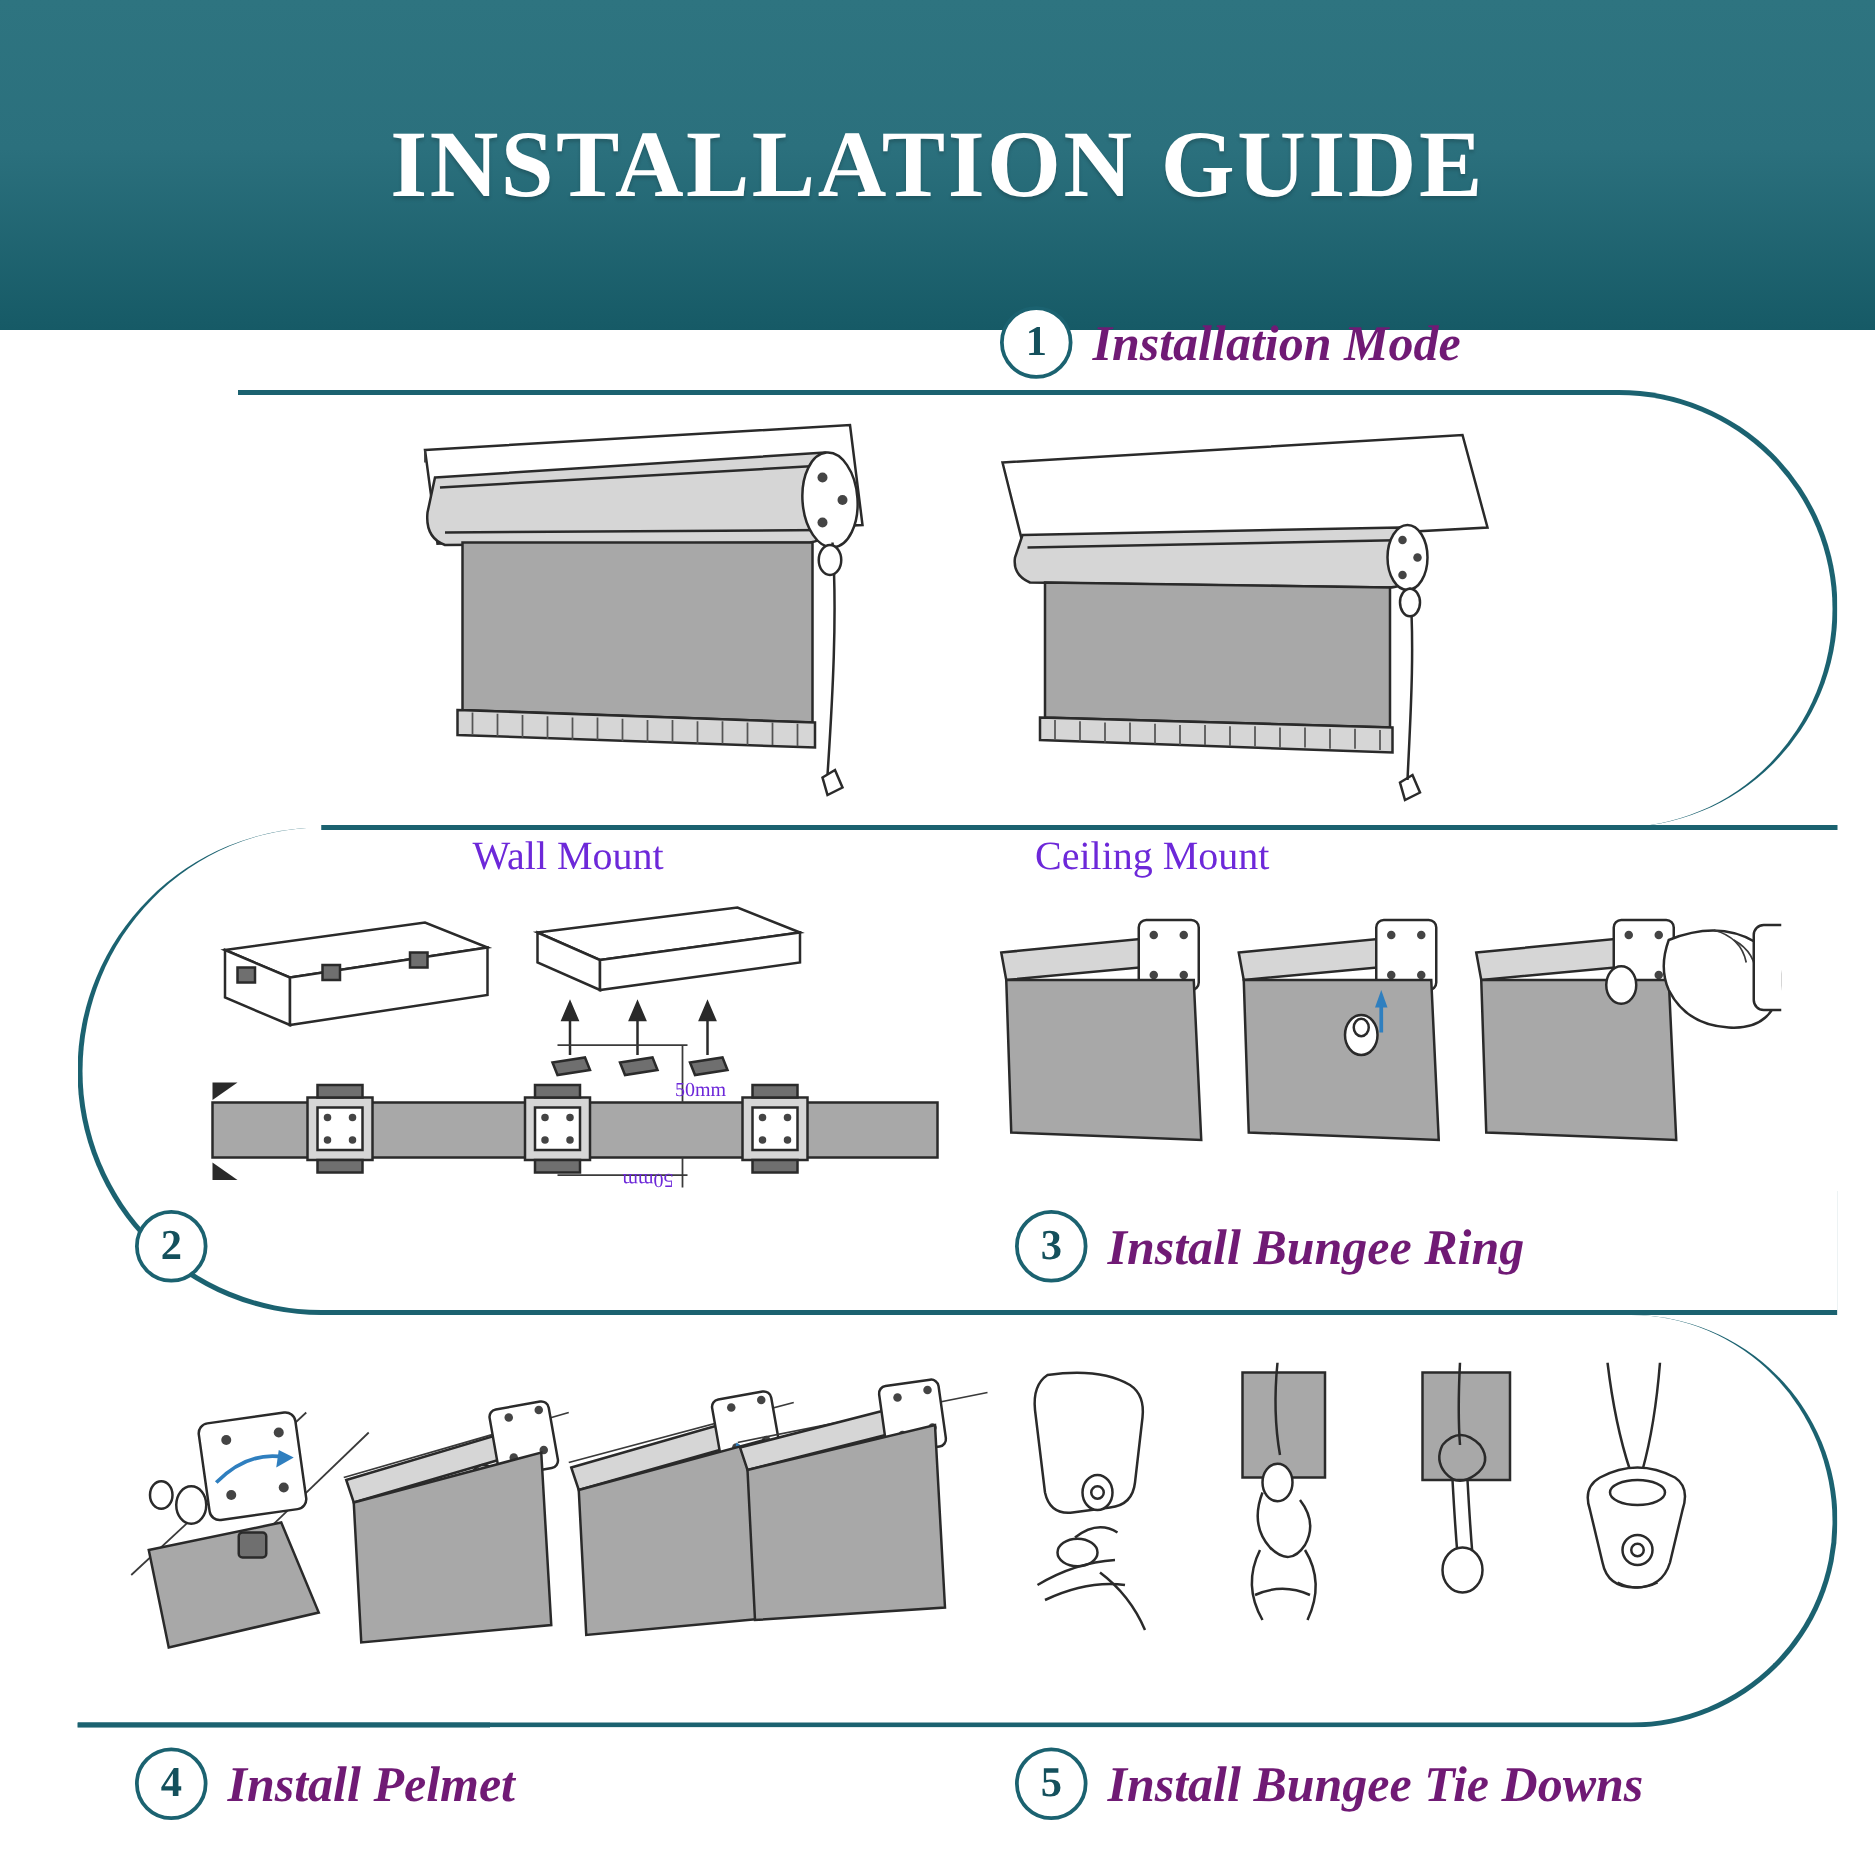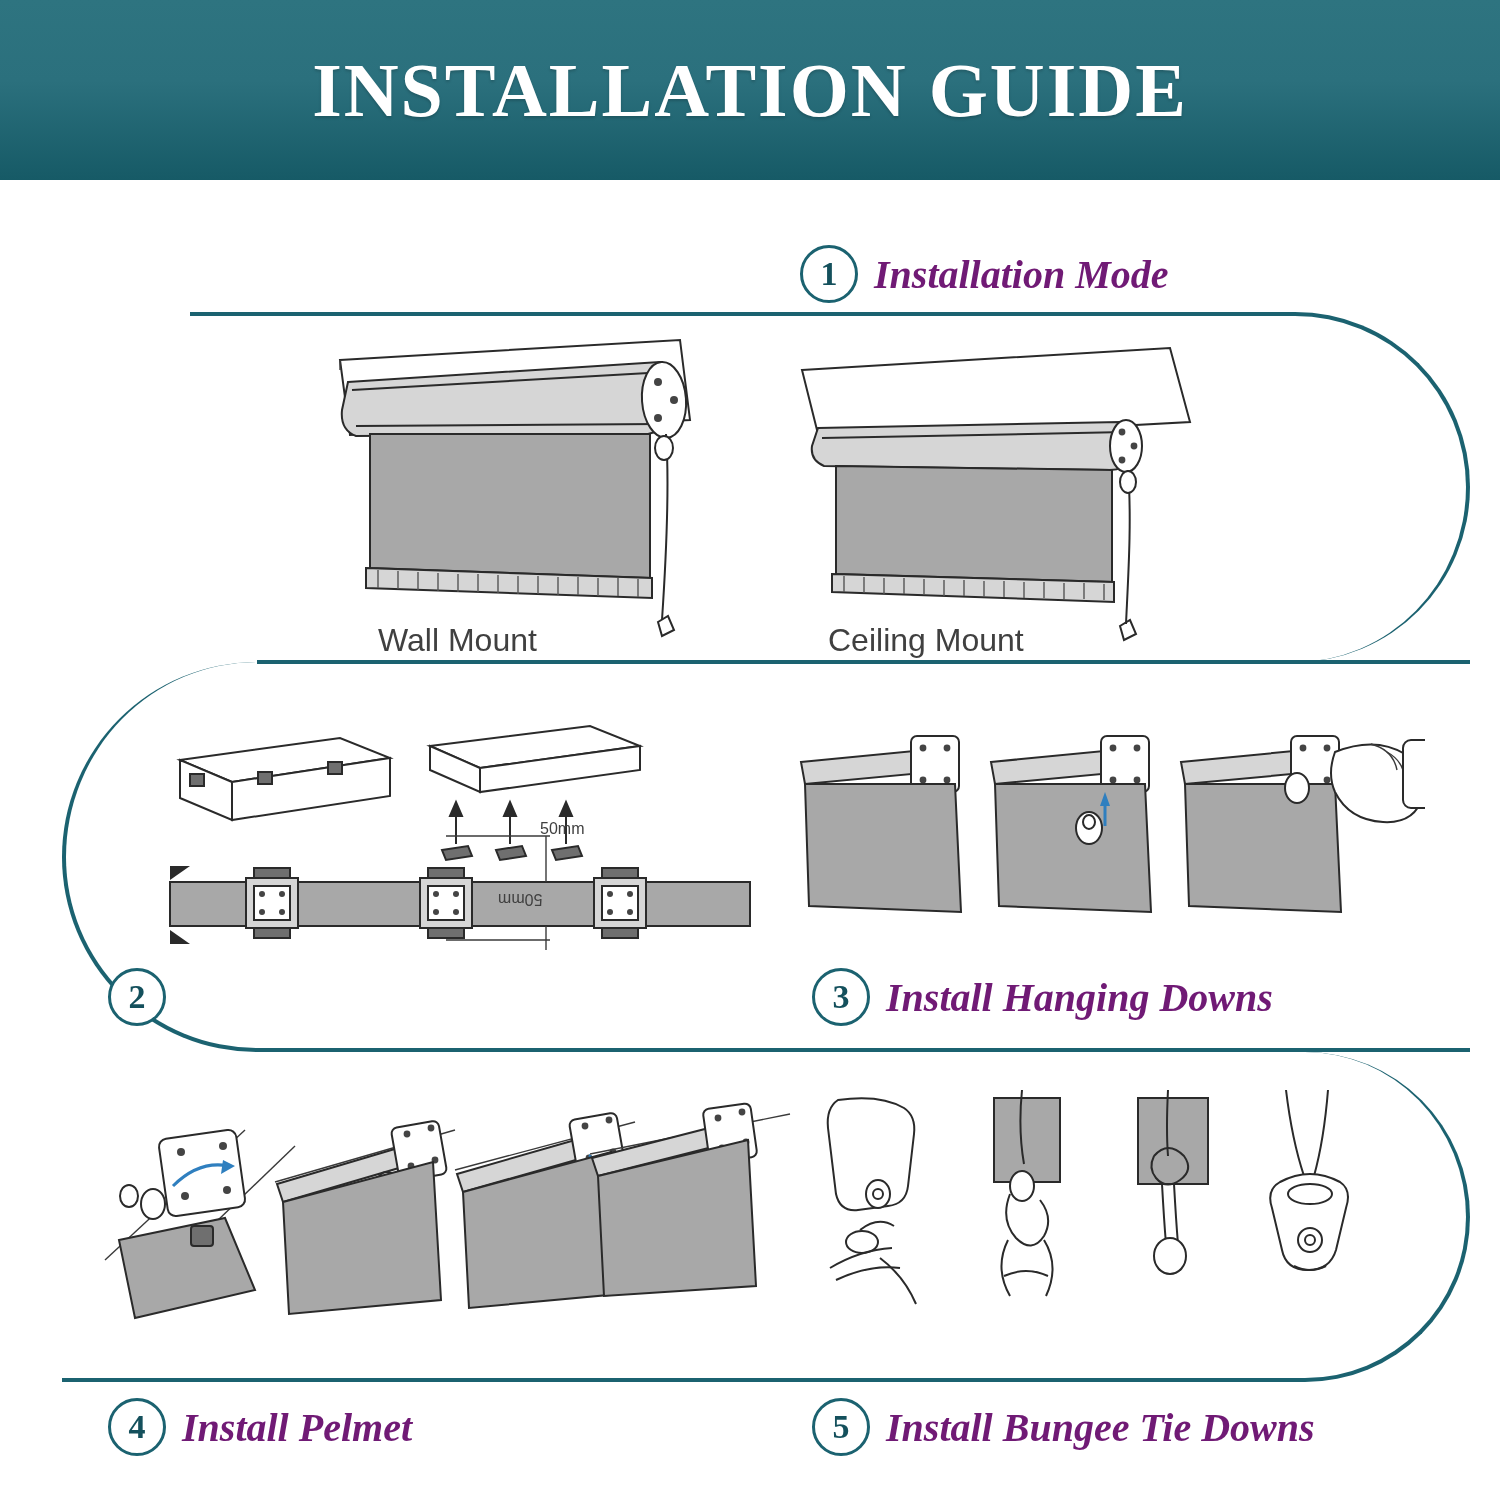--- a/index.html
+++ b/index.html
@@ -13,21 +13,21 @@
     font-family: "Liberation Serif", serif;
     position: relative;
     overflow: hidden;
   }
 
   
   .header {
     position: absolute;
     left: 0; top: 0;
     width: 1500px;
-    height: 180px;
+    height: 264px;
     background: linear-gradient(180deg, #2e7480 0%, #2b707d 45%, #165a66 100%);
     display: flex;
     align-items: center;
     justify-content: center;
   }
   .header-title {
     color: #ffffff;
     font-size: 76px;
     font-weight: bold;
     letter-spacing: 2px;
@@ -62,23 +62,24 @@
     font-weight: bold;
     font-style: italic;
     color: #701a75;
     white-space: nowrap;
     font-family: "Liberation Serif", serif;
   }
 
   .caption {
     position: absolute;
     font-size: 32px;
-    color: #404040;
-    font-family: Liberation Sans, sans-serif;
+    color: #6d28d9;
+    font-family: Liberation Serif, serif;
     white-space: nowrap;
+    margin-top: 44px;
   }
 
   
   .frame {
     position: absolute;
     border: 4px solid #1b6270;
     box-sizing: border-box;
   }
 
   svg { display: block; }
@@ -304,21 +305,21 @@
 
     <path class="fill-white" d="M160,30 q40,-16 70,2 q26,14 18,42 q-8,28 -40,26 q-34,-2 -48,-30 q-8,-18 0,-40 z"></path>
     <path class="ln-thin" d="M196,22 q22,6 26,26"></path>
     <path class="ln-thin" d="M212,30 q18,10 18,30"></path>
     <rect class="fill-white" x="228" y="18" width="32" height="68" rx="8"></rect>
   </g>
 </svg>
 
 <div class="step-label" style="left:812px; top:968px;">
   <div class="step-num">3</div>
-  <div class="step-text">Install Hanging Downs</div>
+  <div class="step-text">Install Bungee Ring</div>
 </div>
 
 <div class="frame" style="left:62px; top:1052px; width:1408px; height:330px;
             border-top-right-radius:165px; border-bottom-right-radius:165px;
             border-left:none; border-top:none;"></div>
 <div class="frame" style="left:62px; top:1378px; width:330px; height:4px; border:none; background:#1b6270;"></div>
 
 <svg width="660" height="250" style="position:absolute; left:95px; top:1090px;">
 
   <g>

